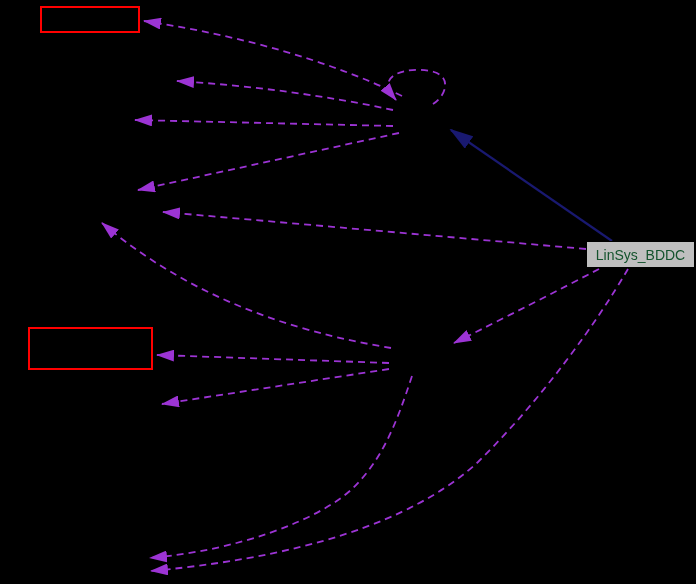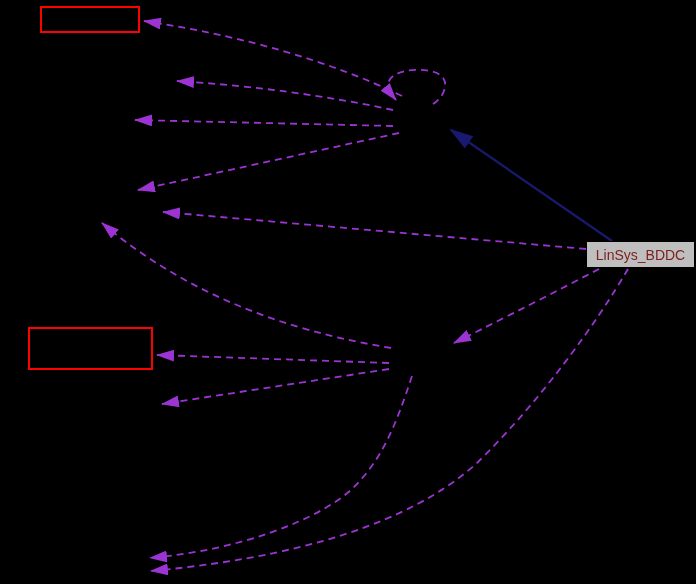--- a/index.html
+++ b/index.html
@@ -20,21 +20,21 @@
     position: absolute;
     box-sizing: border-box;
   }
   .node.truncated {
     border: 2px solid #ff0000;
     background: transparent;
   }
   .node.current {
     border: 1px solid #000000;
     background: #bfbfbf;
-    color: #7f1d1d;
+    color: #14532d;
     display: flex;
     align-items: center;
     justify-content: center;
     font-size: 14px;
     line-height: 1;
     white-space: nowrap;
   }
   .edge-dashed {
     fill: none;
     stroke-width: 1.8;

